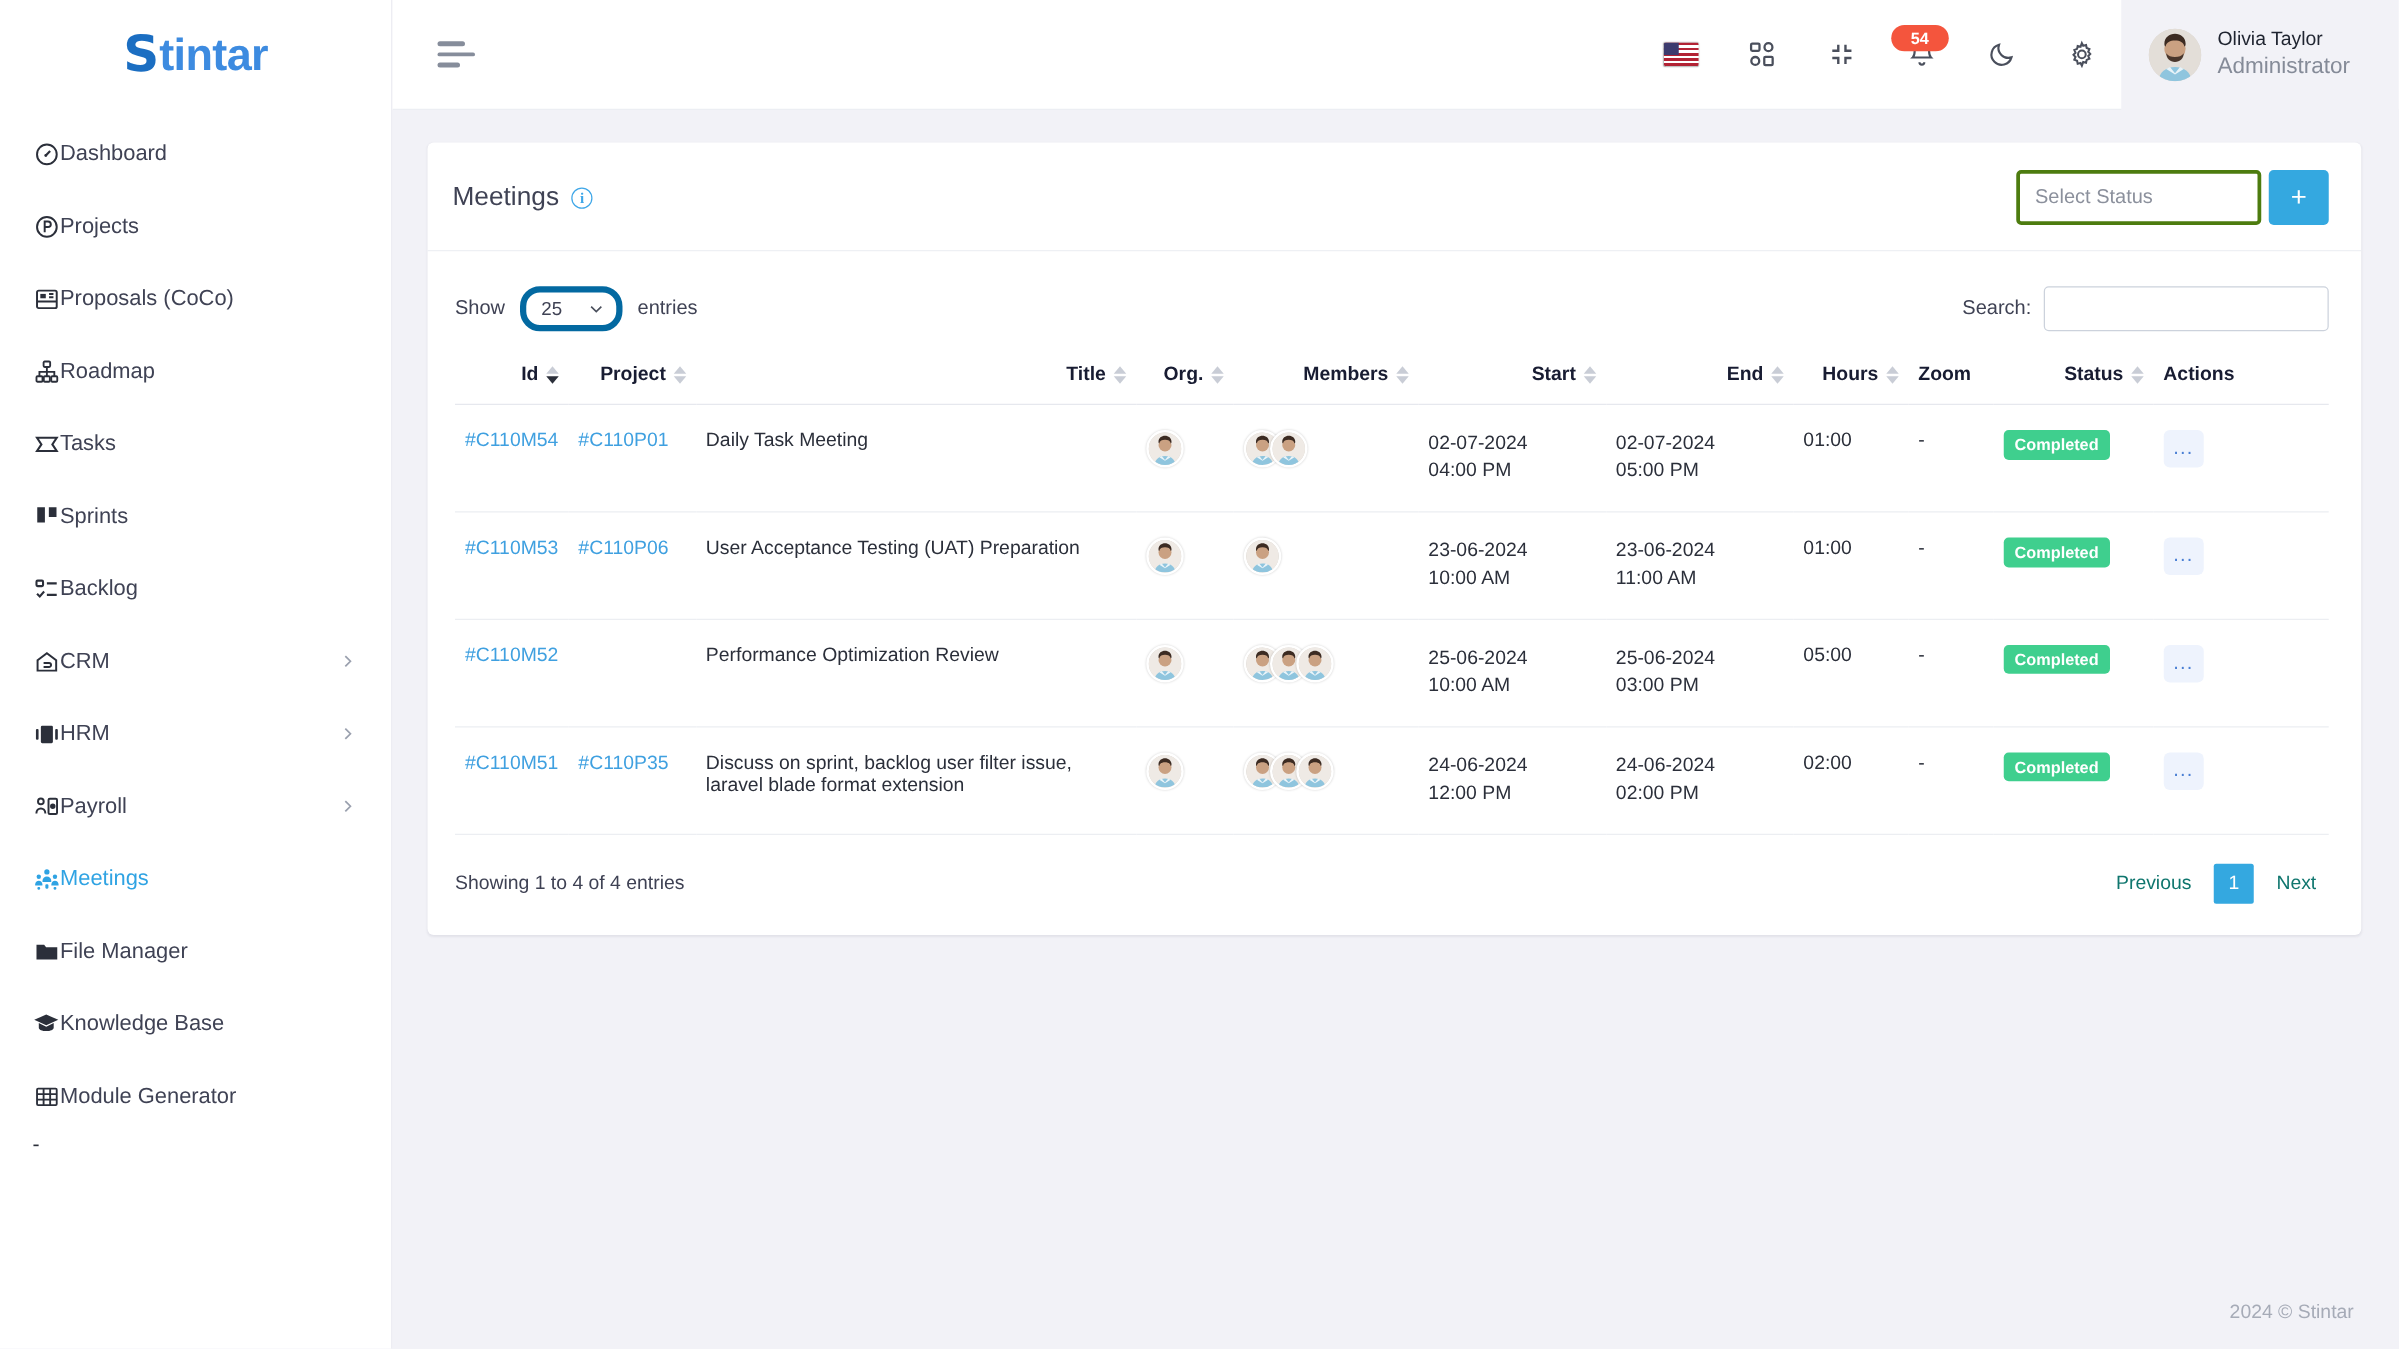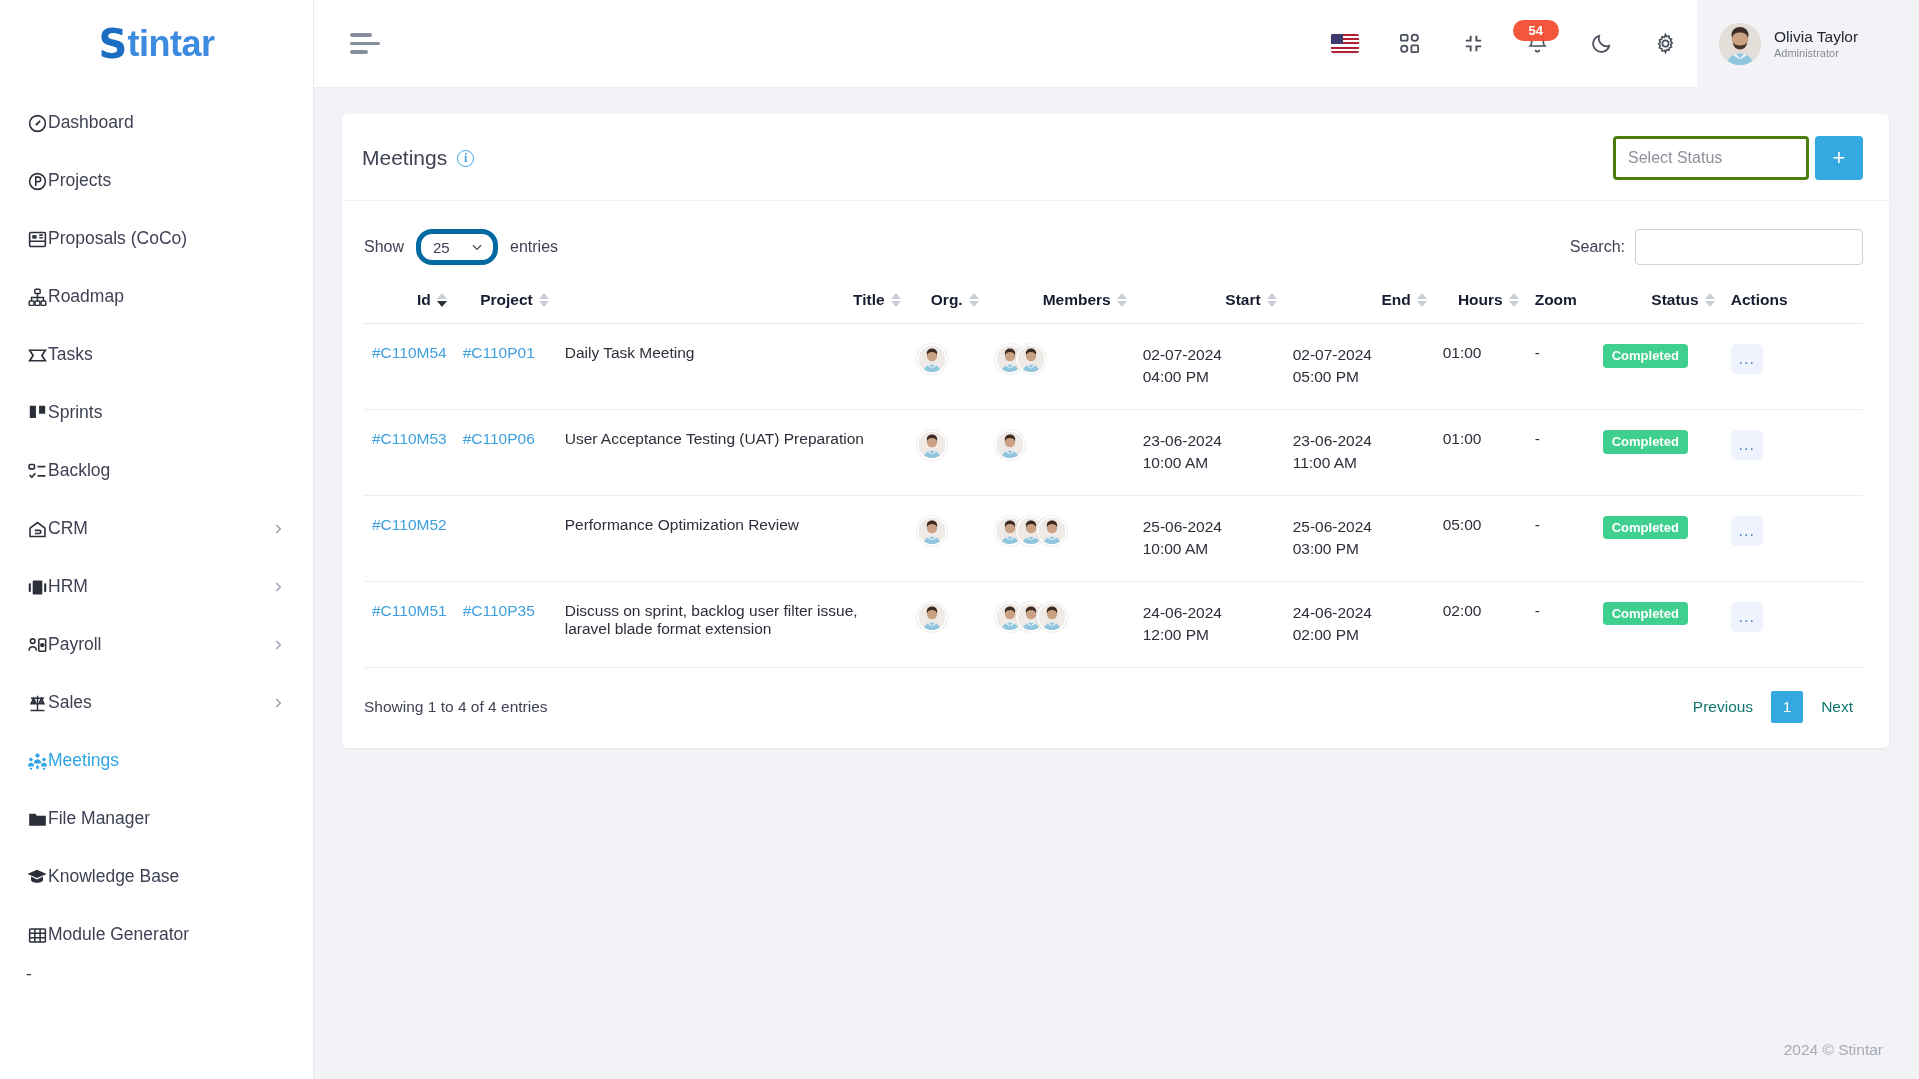--- a/index.html
+++ b/index.html
@@ -104,21 +104,21 @@
   }
   .avatar {
     width: 42px; height: 42px; border-radius: 50%;
     background: #d8d3cd; overflow: hidden; position: relative;
     flex: 0 0 42px;
   }
   .avatar.sm { width: 30px; height: 30px; flex: 0 0 30px;
     border: 2px solid #fff; box-shadow: 0 0 2px rgba(0,0,0,.2); }
   .av-face { position:absolute; inset:0; }
   .pname { font-size: 15.5px; color: #1f2430; line-height: 1.25; }
-  .prole { font-size: 11px; color: #858b98; line-height: 1.3; }
+  .prole { font-size: 18px; color: #858b98; line-height: 1.3; }
 
   .content {
     flex: 1; background: #f2f2f7; padding: 26px 30px 0 28px;
     overflow: hidden; position: relative;
   }
   .card {
     background: #fff; border-radius: 5px; box-shadow: 0 1px 2px rgba(30,35,50,.07);
   }
   .card-head {
     display: flex; align-items: center; padding: 22px 26px 20px 20px;
@@ -345,35 +345,20 @@
             </svg>
         </span>
         <span class="nav-label">Payroll</span>
         <span class="chev">
           <svg width="14" height="14" viewBox="0 0 24 24" fill="none" stroke="currentColor" stroke-width="2.4">
               <path d="M9 5l7 7-7 7"></path>
             </svg>
         </span>
       </div>
 
-      <div class="nav-item">
-        <span class="ni-icon">
-          <svg width="21" height="21" viewBox="0 0 24 24" fill="none" stroke="currentColor" stroke-width="1.7">
-              <path d="M12 3v16M4 20h16"></path>
-              <path d="M4.5 6h15"></path>
-              <path d="M7.5 6L4.6 12.4h5.8zM16.5 6l-2.9 6.4h5.8z" fill="currentColor" fill-opacity=".85"></path>
-            </svg>
-        </span>
-        <span class="nav-label">Sales</span>
-        <span class="chev">
-          <svg width="14" height="14" viewBox="0 0 24 24" fill="none" stroke="currentColor" stroke-width="2.4">
-              <path d="M9 5l7 7-7 7"></path>
-            </svg>
-        </span>
-      </div>
 
       <div class="nav-item active">
         <span class="ni-icon">
           <svg width="21" height="21" viewBox="0 0 24 24" fill="currentColor">
               <circle cx="12" cy="5.2" r="2.4"></circle>
               <path d="M8 13.2c0-2.2 1.8-3.8 4-3.8s4 1.6 4 3.8v1.2H8z"></path>
               <circle cx="4.6" cy="9.6" r="2"></circle>
               <path d="M1.3 16.6c0-1.9 1.5-3.3 3.3-3.3s3.3 1.4 3.3 3.3v1.1H1.3z"></path>
               <circle cx="19.4" cy="9.6" r="2"></circle>
               <path d="M16.1 16.6c0-1.9 1.5-3.3 3.3-3.3s3.3 1.4 3.3 3.3v1.1h-6.6z"></path>

